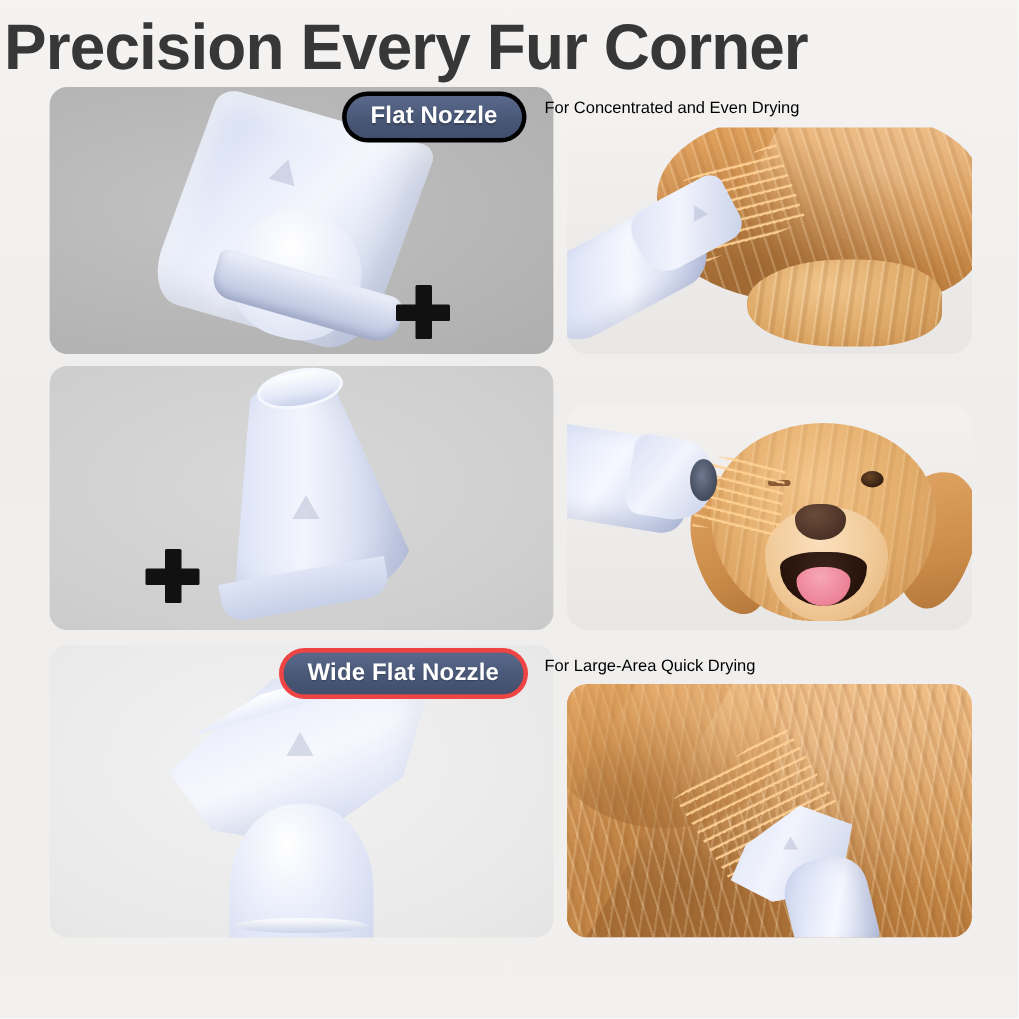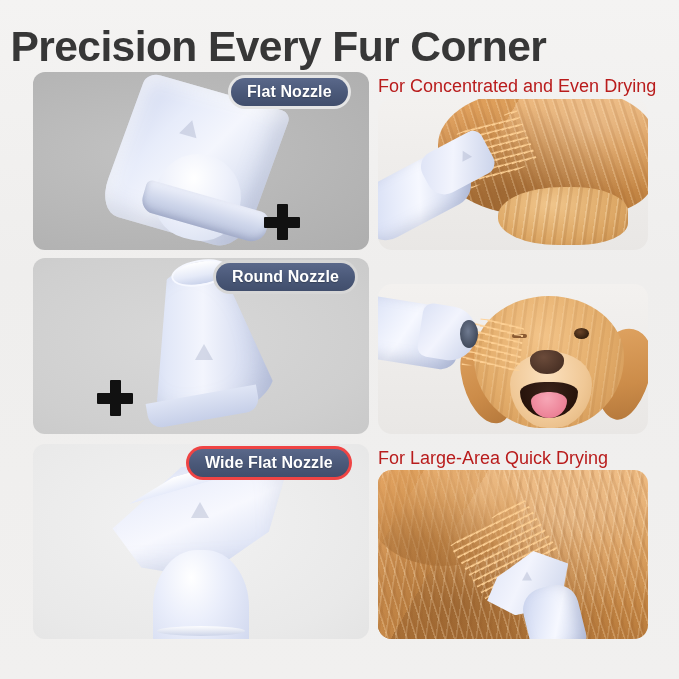--- a/index.html
+++ b/index.html
@@ -7,21 +7,21 @@
     width: 679px; height: 679px;
     overflow: hidden;
     font-family: "Liberation Sans", sans-serif;
   }
   body {
     background: linear-gradient(180deg,#f4f3f2 0%, #efeeed 40%, #f1f0ef 100%);
     position: relative;
   }
 
   
-  .header { width:549px; padding-top:20px; text-align:right; }
+  .header { width:549px; padding-top:6px; text-align:left; }
   .title {
     font-size: 43px;
     font-weight: 800;
     letter-spacing: -0.6px;
     color: #373737;
     line-height: 52px;
     white-space: nowrap;
     font-stretch: condensed;
     transform: scaleX(0.99);
   }
@@ -57,34 +57,34 @@
     border-radius: 14px;
     overflow:hidden;
   }
   .panel-right.r1 { left:378px; top:27px; width:270px; height:151px; }
   .panel-right.r2 { left:378px; top:26px; width:270px; height:150px; }
   .panel-right.r3 { left:378px; top:26px; width:270px; height:169px; }
 
   
   .caption {
     position:absolute;
-    left:378px;
-    font-size:18px;
-    color:#b91c1c;
+    left:363px;
+    font-size:11px;
+    color:#000000;
     white-space:nowrap;
     line-height:20px;
   }
 
   
   .badge-wrap {
     position:absolute;
     display:inline-block;
     padding:3px;
     border-radius: 22px;
-    background:#e5e5e5;
+    background:#000000;
     z-index: 9;
   }
   .badge-wrap.w2 { background:#d6d6d6; }
   .badge-wrap.w3 { background:#ef4444; }
   .badge {
     background:#4d5c7c;
     background-image: linear-gradient(180deg,#5a688a 0%, #4a5878 55%, #414e6c 100%);
     color:#ffffff;
     font-size:16px;
     font-weight:700;
@@ -347,23 +347,20 @@
         <div class="round-cone"></div>
         <div class="round-base"></div>
         <div class="round-mouth"></div>
         <div class="nz-logo" style="left:54px; top:78px;"></div>
       </div>
       <div class="plus" style="left:64px; top:122px;">
         
       </div>
     </div>
 
-    <div class="badge-wrap w2" style="left:213px; top:2px;">
-      <div class="badge">Round Nozzle</div>
-    </div>
 
 
     <div class="panel-right r2">
       <div class="photo">
         <div class="photo-bg-white"></div>
         <div class="dog-ear"></div>
         <div class="dog-ear r"></div>
         <div class="dog-head"></div>
         <div class="fur-streaks alt" style="left:96px; top:12px; width:150px; height:132px; border-radius:50% 50% 45% 45% / 46% 46% 54% 54%; opacity:.5;"></div>
         <div class="dog-muzzle"></div>

